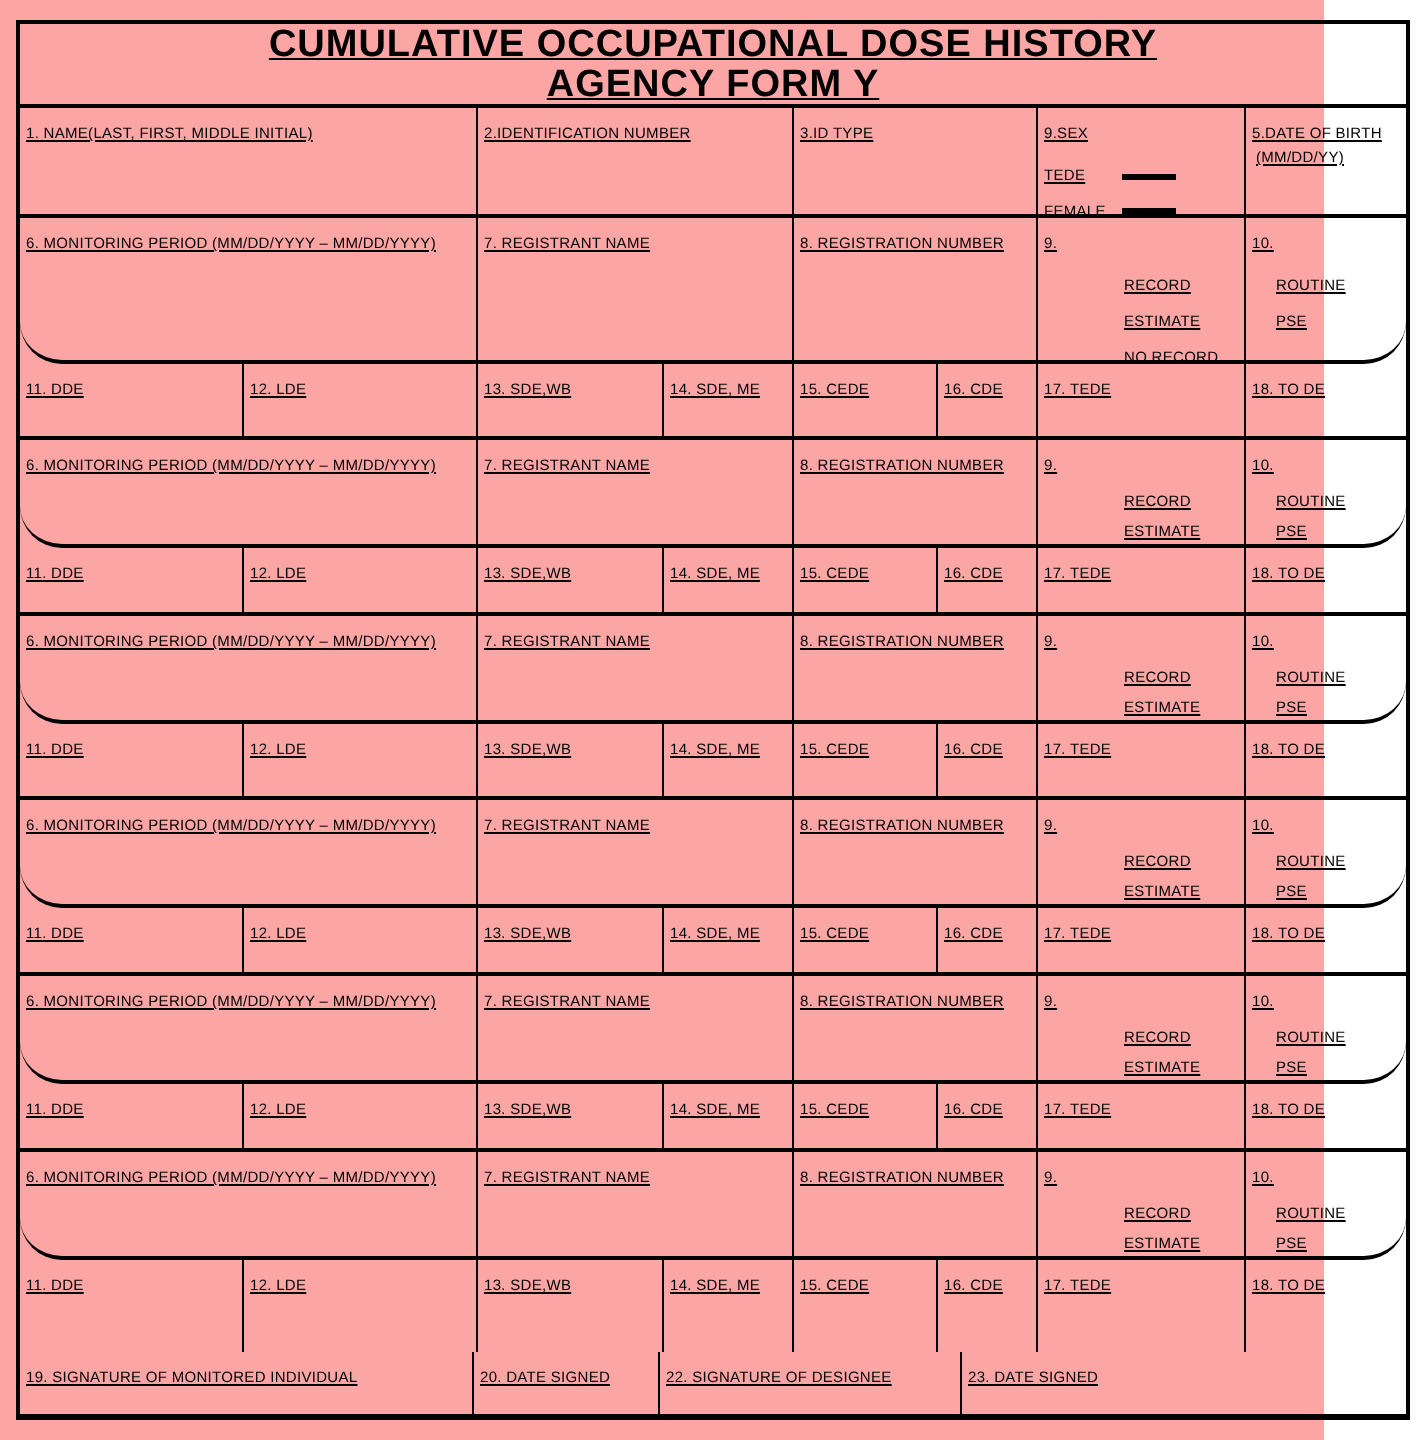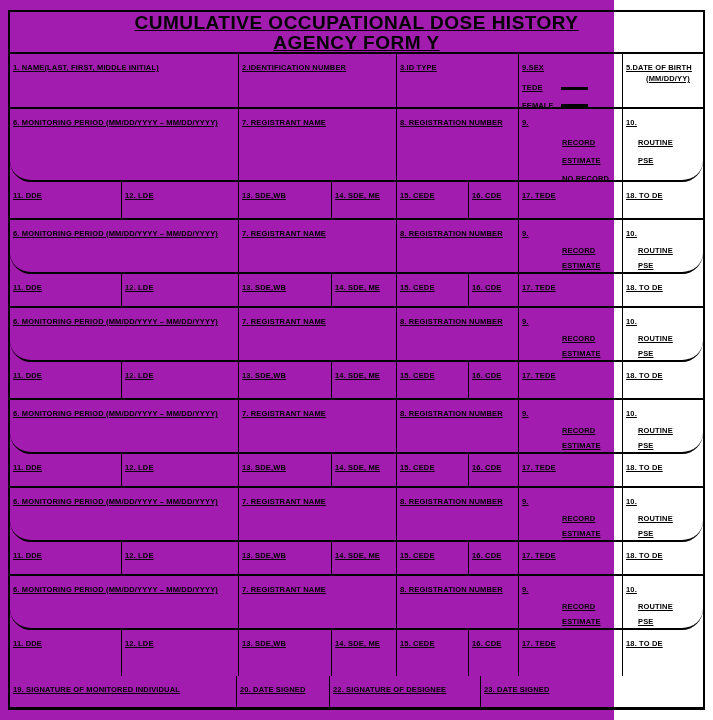--- a/index.html
+++ b/index.html
@@ -1,22 +1,22 @@
 <!DOCTYPE html>
 <html><head>
 <meta charset="utf-8">
 <style>
   html,body{margin:0;padding:0;background:#ffffff;}
-  .page{position:relative;width:614px;height:720px;background:#a21caf;
+  .page{position:relative;width:662px;height:720px;background:#fca5a5;
         font-family:"Liberation Sans",sans-serif;color:#000;}
   .form{position:absolute;left:8px;top:10px;width:697px;height:700px;
         border:2px solid #000;border-bottom:3px solid #000;
         display:flex;flex-direction:column;box-sizing:border-box;}
   *{box-sizing:border-box;}
-  .row{display:flex;border-bottom:2px solid #000;flex:0 0 auto;font-weight:bold;}
+  .row{display:flex;border-bottom:2px solid #000;flex:0 0 auto;}
   .row:last-child{border-bottom:none;flex:1 1 auto;}
   .cell{border-right:1px solid #000;padding:2px 2px 0 3px;position:relative;overflow:hidden;}
   .cell:last-child{border-right:none;}
   .lbl{font-size:7.5px;letter-spacing:.15px;text-decoration:underline;white-space:nowrap;display:inline-block;}
   .title-area{height:42px;display:flex;flex-direction:column;align-items:center;
               justify-content:flex-start;border-bottom:2px solid #000;padding-top:1px;}
   .title-line{font-size:19px;font-weight:bold;letter-spacing:.5px;line-height:20px;
               text-decoration:underline;white-space:nowrap;}
   
   .hdr{height:55px;}
@@ -30,21 +30,21 @@
   
   .s1{width:227px;} .s2{width:93px;} .s3{width:142px;} .s4{width:151px;} .s5{flex:1;}
   .opt{display:block;margin:6px 0 0 8px;padding-left:32px;}
   .tall .opt{margin-top:9px;}
   .opt10{display:block;margin:6px 0 0 12px;}
   .tall .opt10{margin-top:9px;}
   .sexopt{display:block;margin-top:9px;}
   .fill-line{position:absolute;width:27px;height:3px;background:#000;left:42px;}
   .fill-line.m{top:33px;}
   .fill-line.f{top:50px;}
-  .dob2{display:block;margin-left:20px;text-decoration:underline;font-size:7.5px;letter-spacing:.15px;}
+  .dob2{display:block;margin-left:2px;text-decoration:underline;font-size:7.5px;letter-spacing:.15px;}
 </style>
 </head>
 <body>
 
 <div class="page">
   <div class="form">
 
     <div class="title-area">
       <div class="title-line">CUMULATIVE OCCUPATIONAL DOSE HISTORY</div>
       <div class="title-line">AGENCY FORM Y</div>

